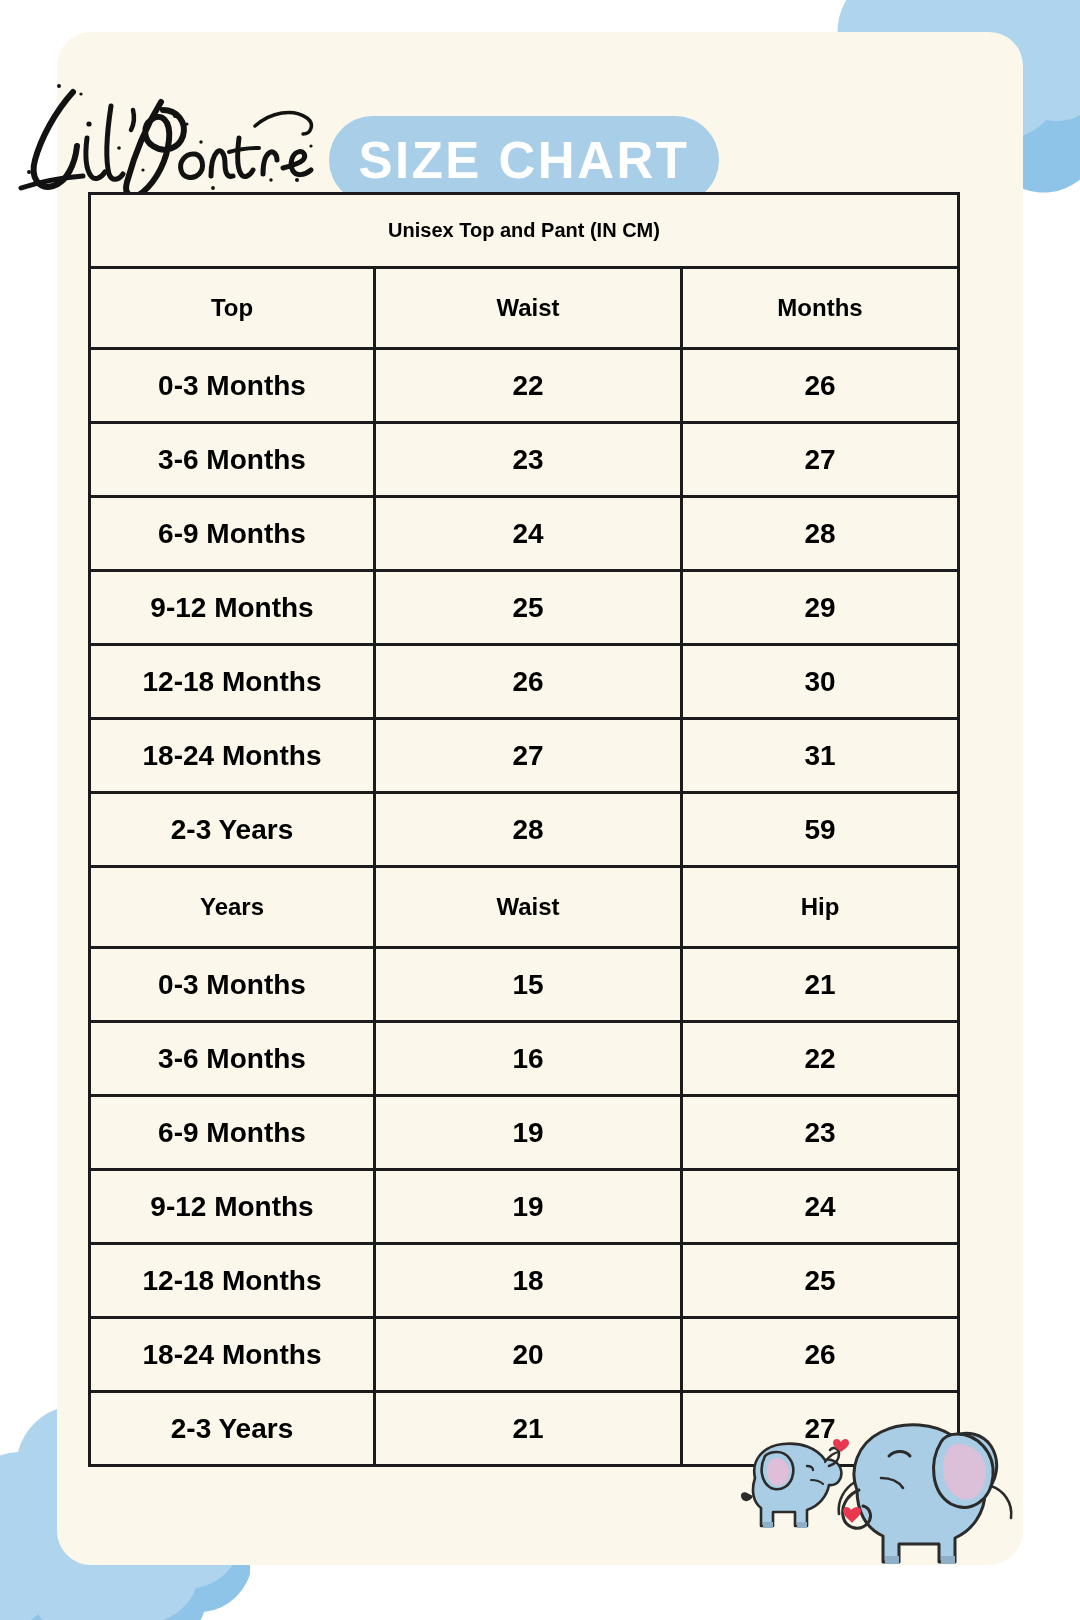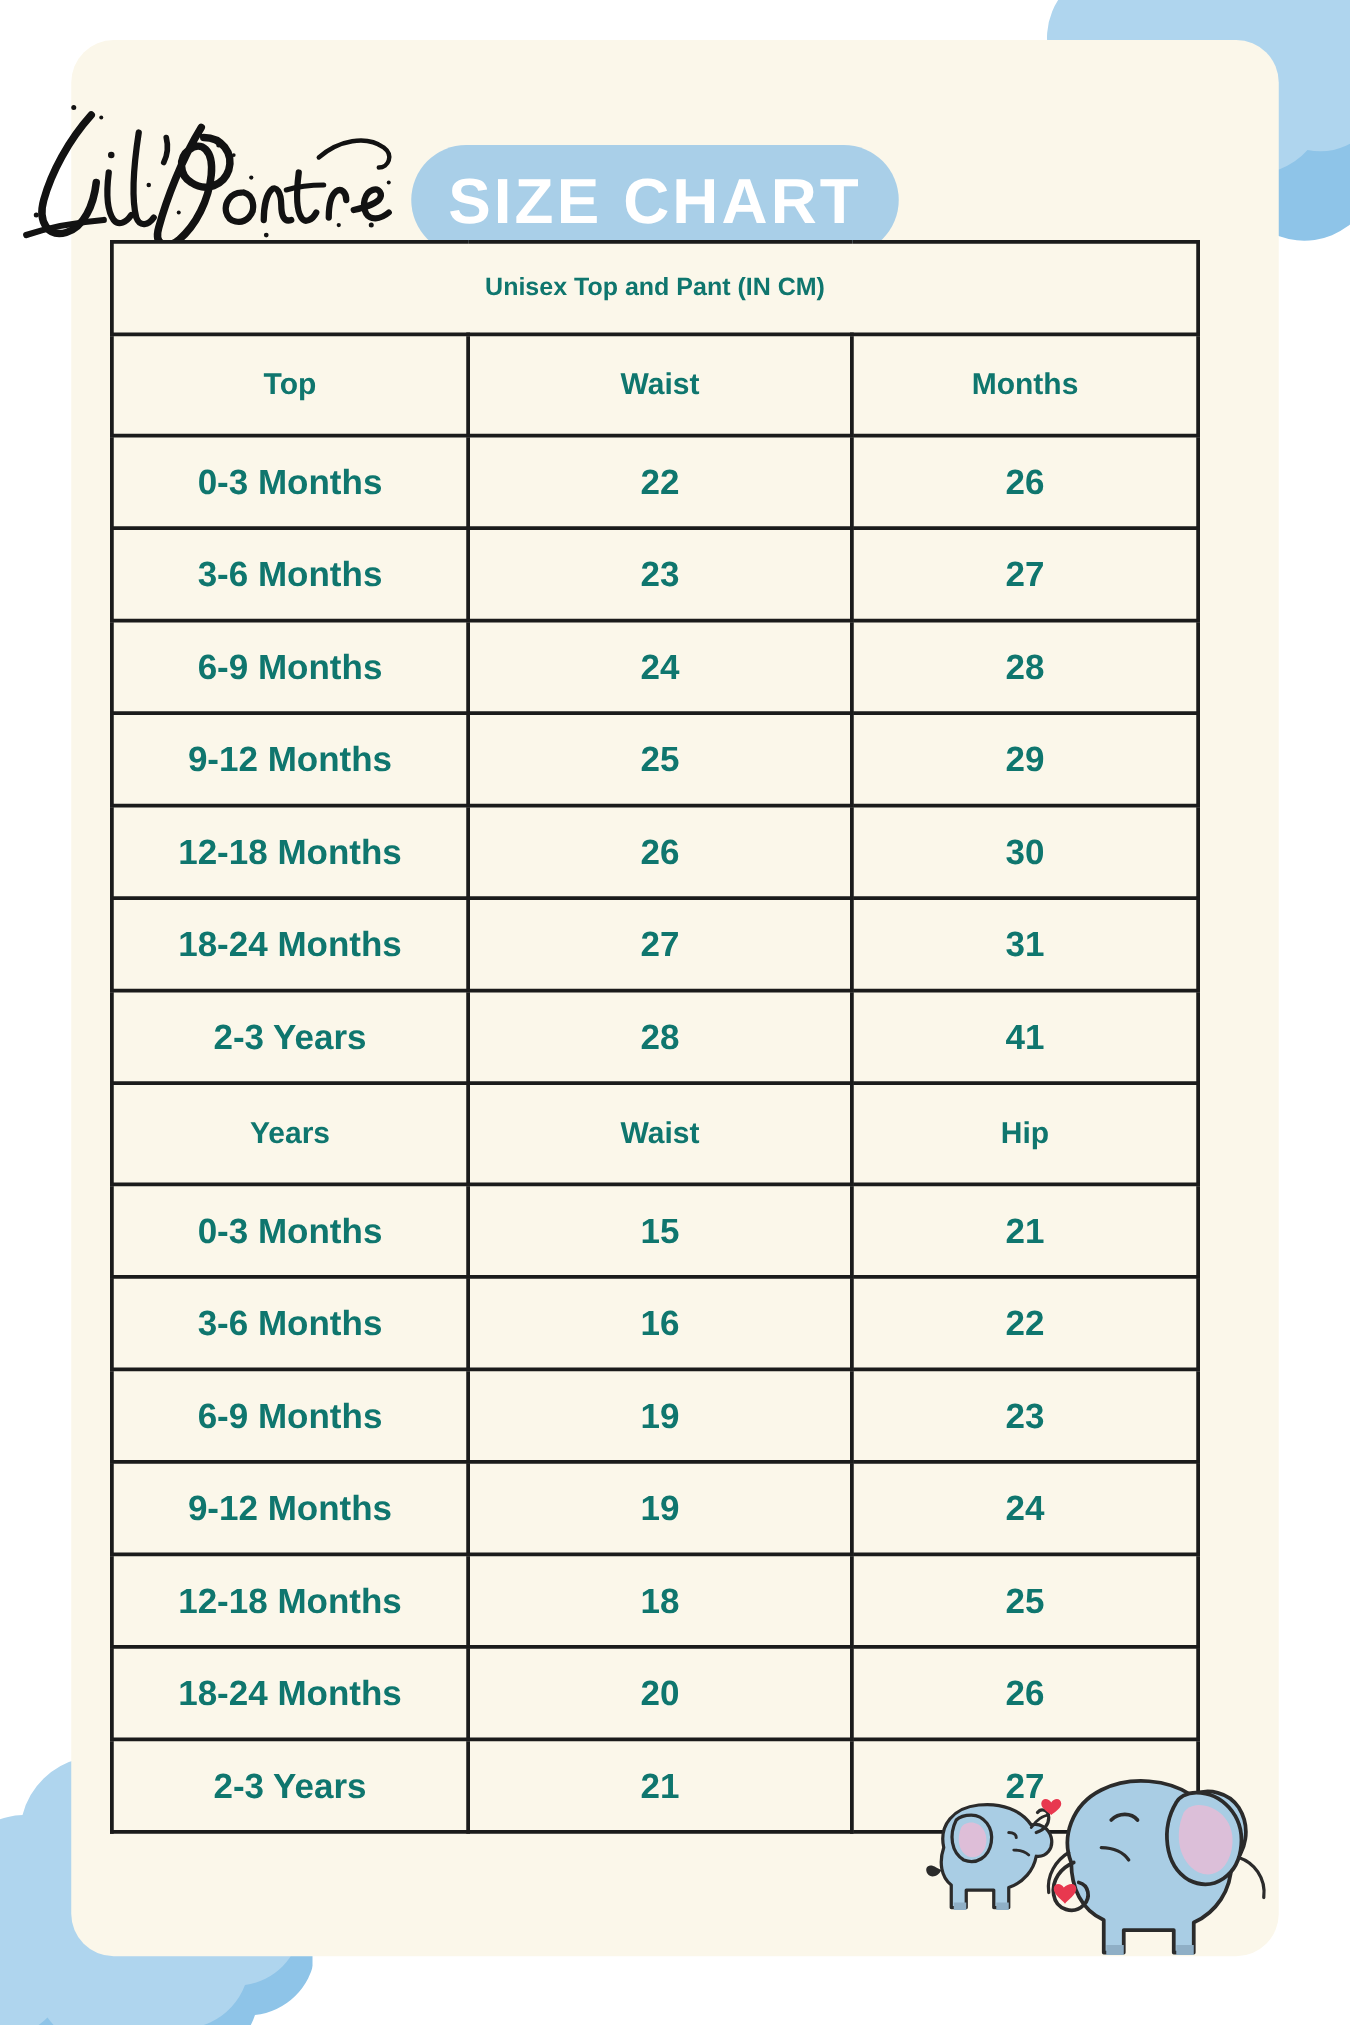--- a/index.html
+++ b/index.html
@@ -90,21 +90,21 @@
     top: 160px;
     width: 869px;
     border-collapse: collapse;
     table-layout: fixed;
   }
   .size-table td {
     border: 3px solid #1b1b1b;
     background: #FBF7EA;
     text-align: center;
     vertical-align: middle;
-    color: #0f766e;
+    color: #000000;
     font-family: "Liberation Sans", sans-serif;
   }
   .caption-cell {
     height: 69px;
     font-size: 20px;
     font-weight: bold;
   }
   .section-head td {
     height: 76px;
     font-size: 24px;
@@ -237,21 +237,21 @@
         <td>30</td>
       </tr>
       <tr class="data-row">
         <td>18-24 Months</td>
         <td>27</td>
         <td>31</td>
       </tr>
       <tr class="data-row">
         <td>2-3 Years</td>
         <td>28</td>
-        <td>41</td>
+        <td>59</td>
       </tr>
 
       <tr class="section-head">
         <td>Years</td>
         <td>Waist</td>
         <td>Hip</td>
       </tr>
       <tr class="data-row">
         <td>0-3 Months</td>
         <td>15</td>

